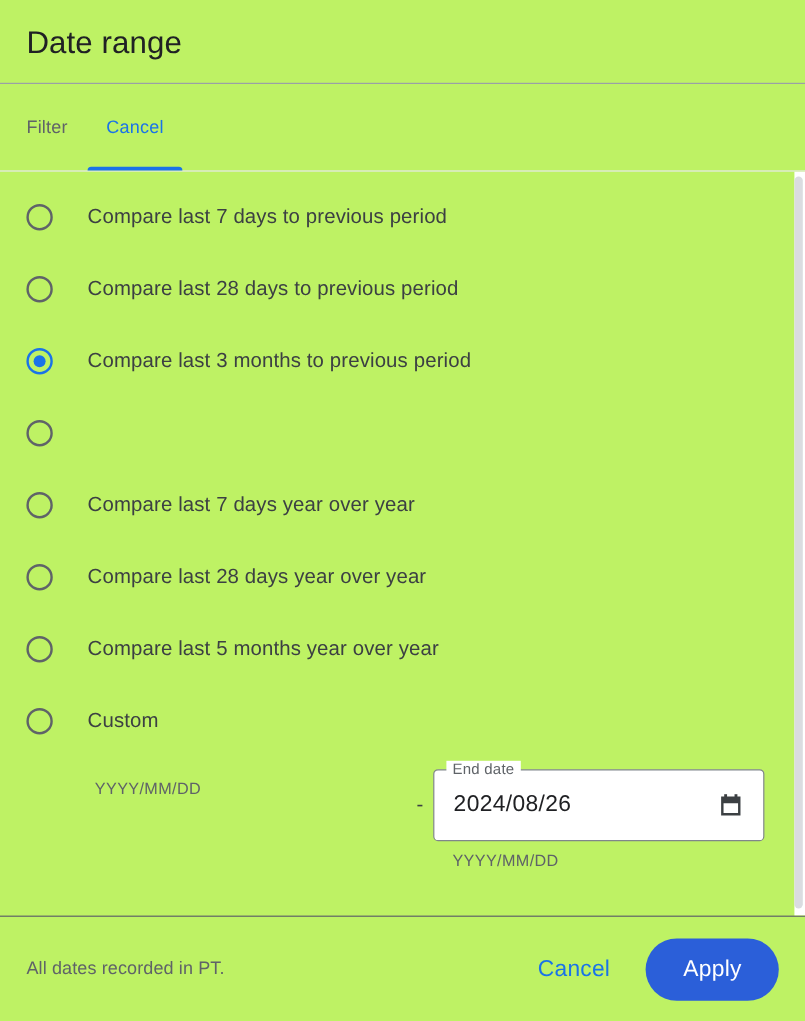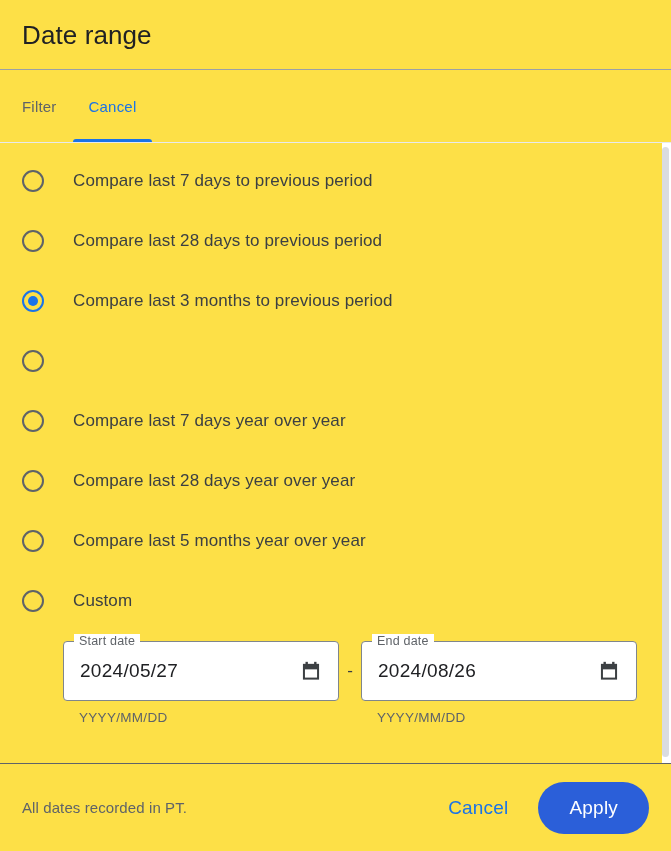--- a/index.html
+++ b/index.html
@@ -12,21 +12,21 @@
     background: #ffffff;
     font-family: "Liberation Sans", sans-serif;
     color: #3c4043;
     overflow: hidden;
   }
 
   .dialog {
     position: relative;
     width: 671px;
     height: 851px;
-    background: #fde047;
+    background: #bef264;
     display: flex;
     flex-direction: column;
     box-sizing: border-box;
   }
 
   
   .header {
     height: 69px;
     flex: 0 0 69px;
     display: flex;
@@ -358,32 +358,20 @@
       <div class="option-row">
         <span class="radio"></span>
         <span class="option-label">Custom</span>
       </div>
 
     </div>
 
     <div class="date-row">
 
       <div class="field-group">
-        <div class="text-field">
-          <span class="field-legend">Start date</span>
-          <input class="field-value" type="text" value="2024/05/27" style="">
-          <span class="cal-icon">
-            <svg width="22" height="22" viewBox="0 0 24 24" aria-hidden="true">
-              <rect x="6" y="2" width="2.6" height="3.4" fill="#3c4043"></rect>
-              <rect x="15.4" y="2" width="2.6" height="3.4" fill="#3c4043"></rect>
-              <path d="M3.2 4.2h17.6v17.2H3.2z" fill="#3c4043"></path>
-              <path d="M5.4 10.2h13.2v9H5.4z" fill="#ffffff"></path>
-            </svg>
-          </span>
-        </div>
         <div class="helper-text">YYYY/MM/DD</div>
       </div>
 
       <div class="field-dash">-</div>
 
       <div class="field-group">
         <div class="text-field">
           <span class="field-legend">End date</span>
           <input class="field-value" type="text" value="2024/08/26" style="">
           <span class="cal-icon">

